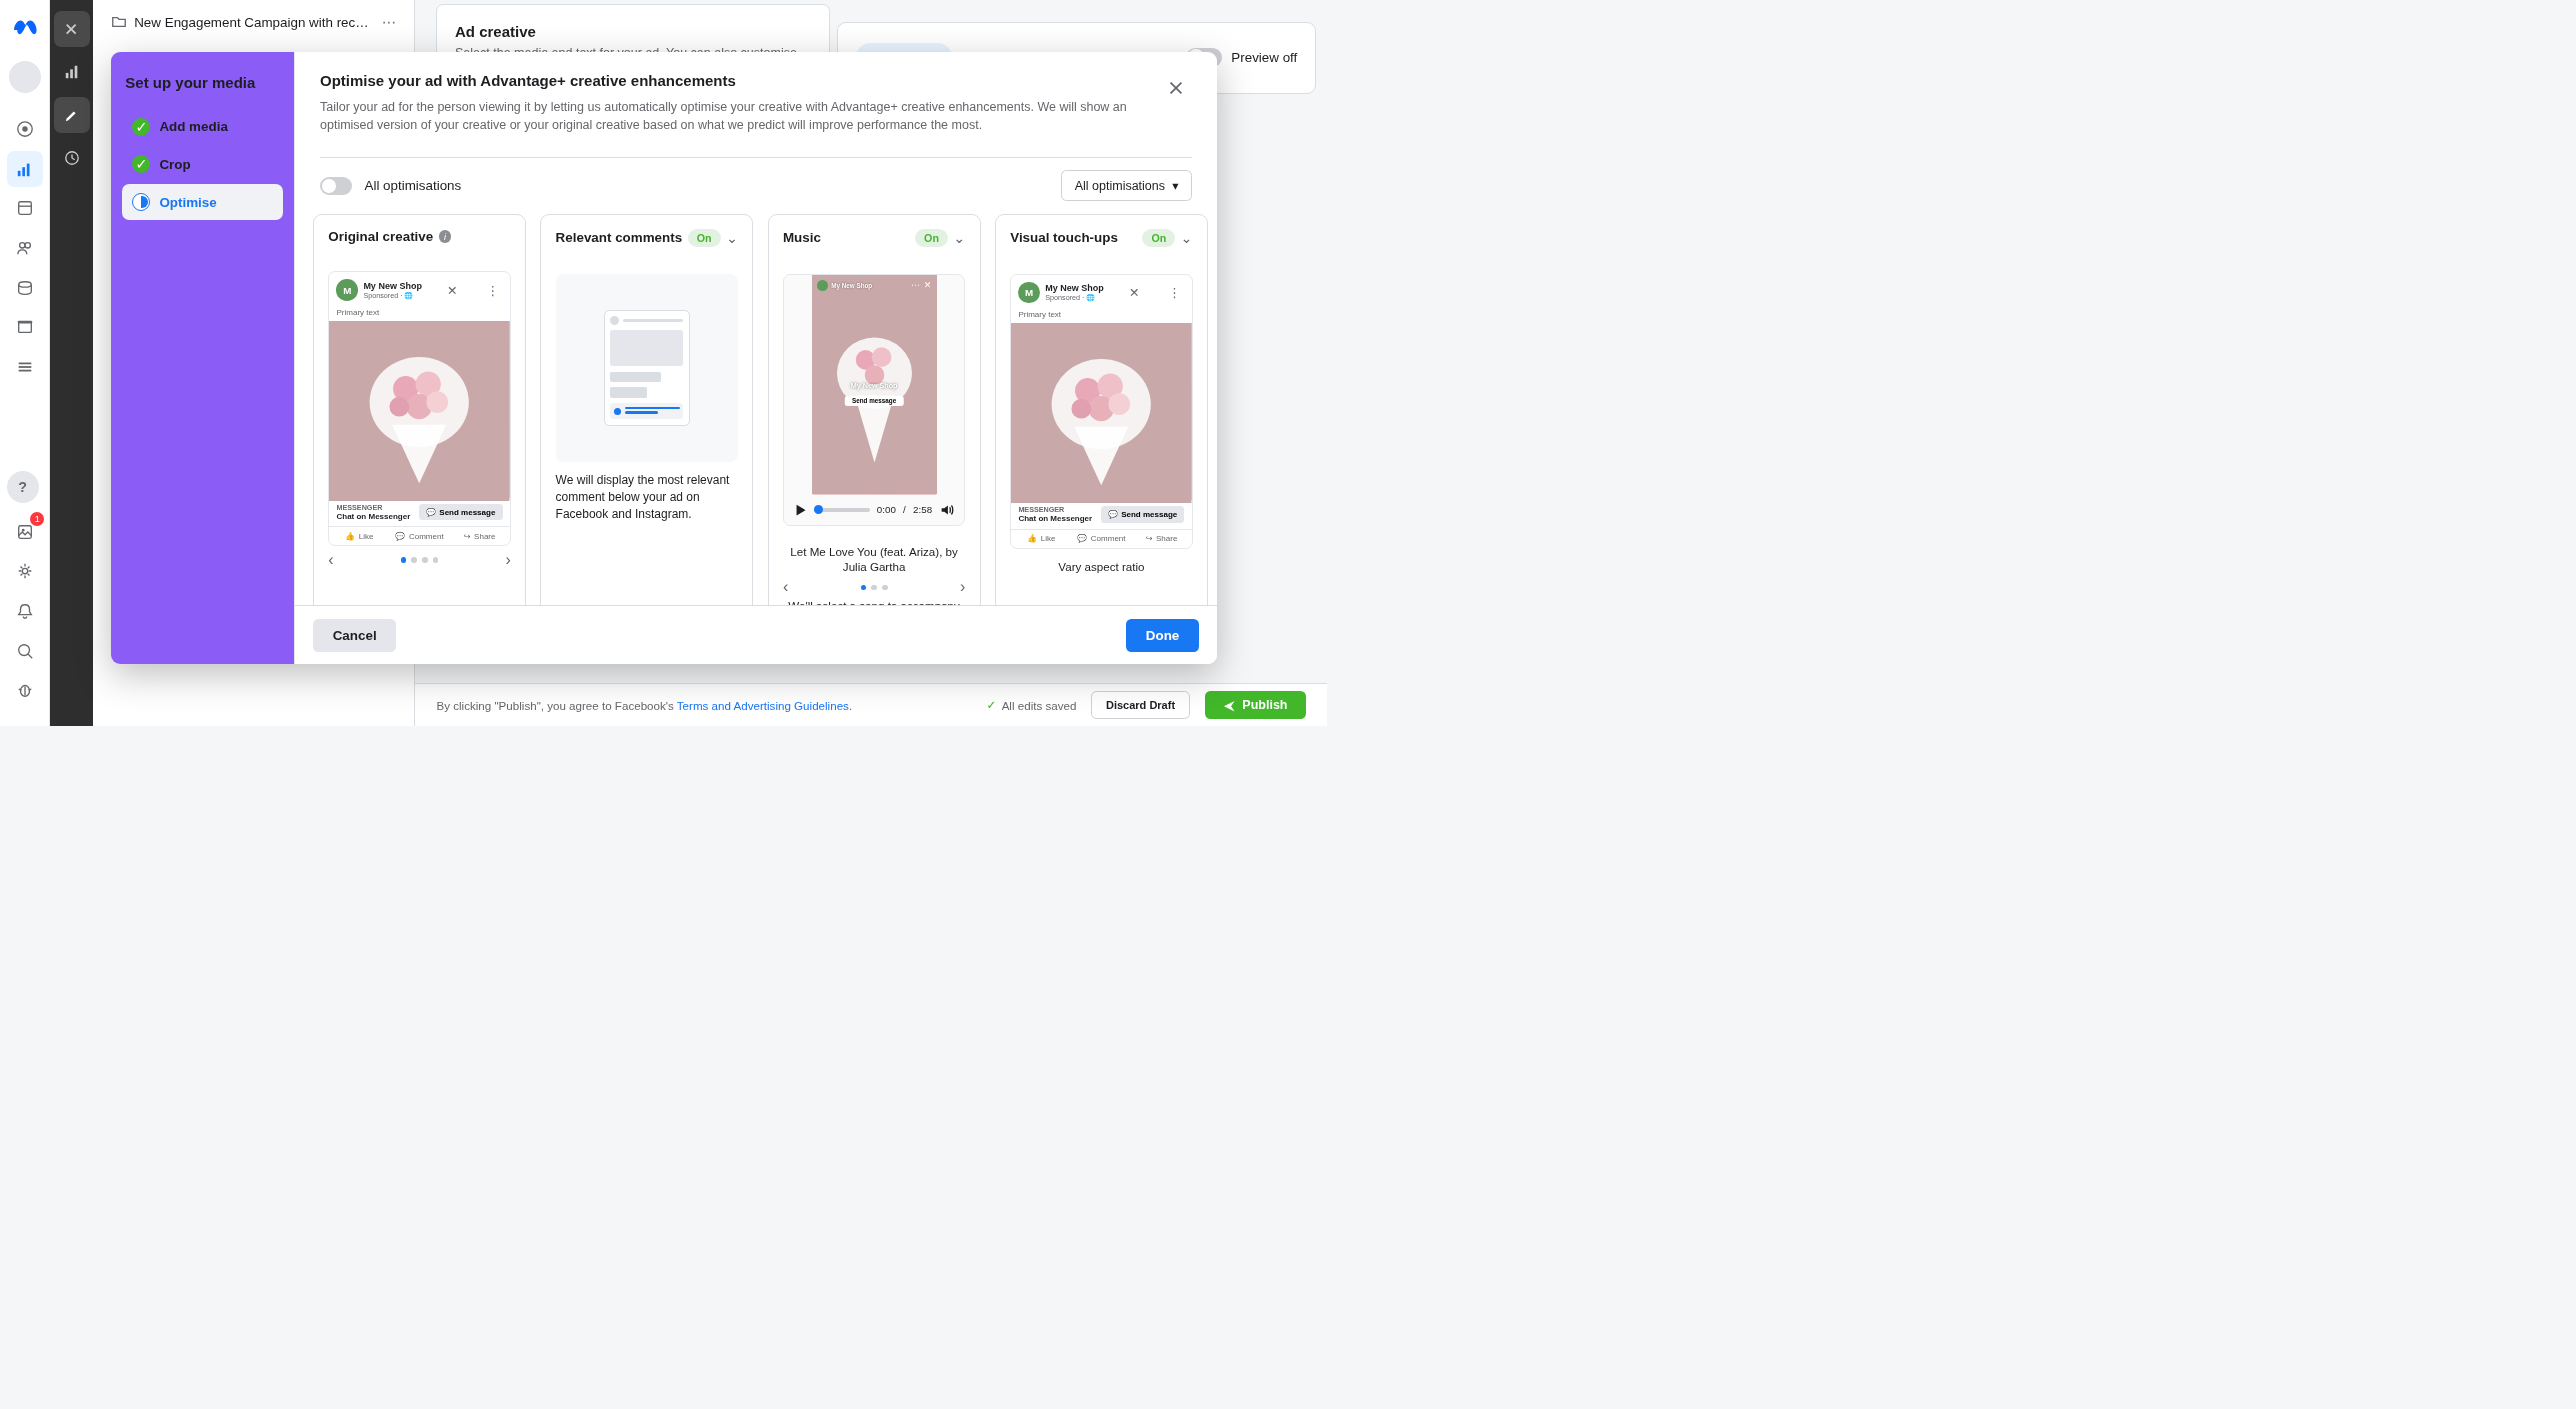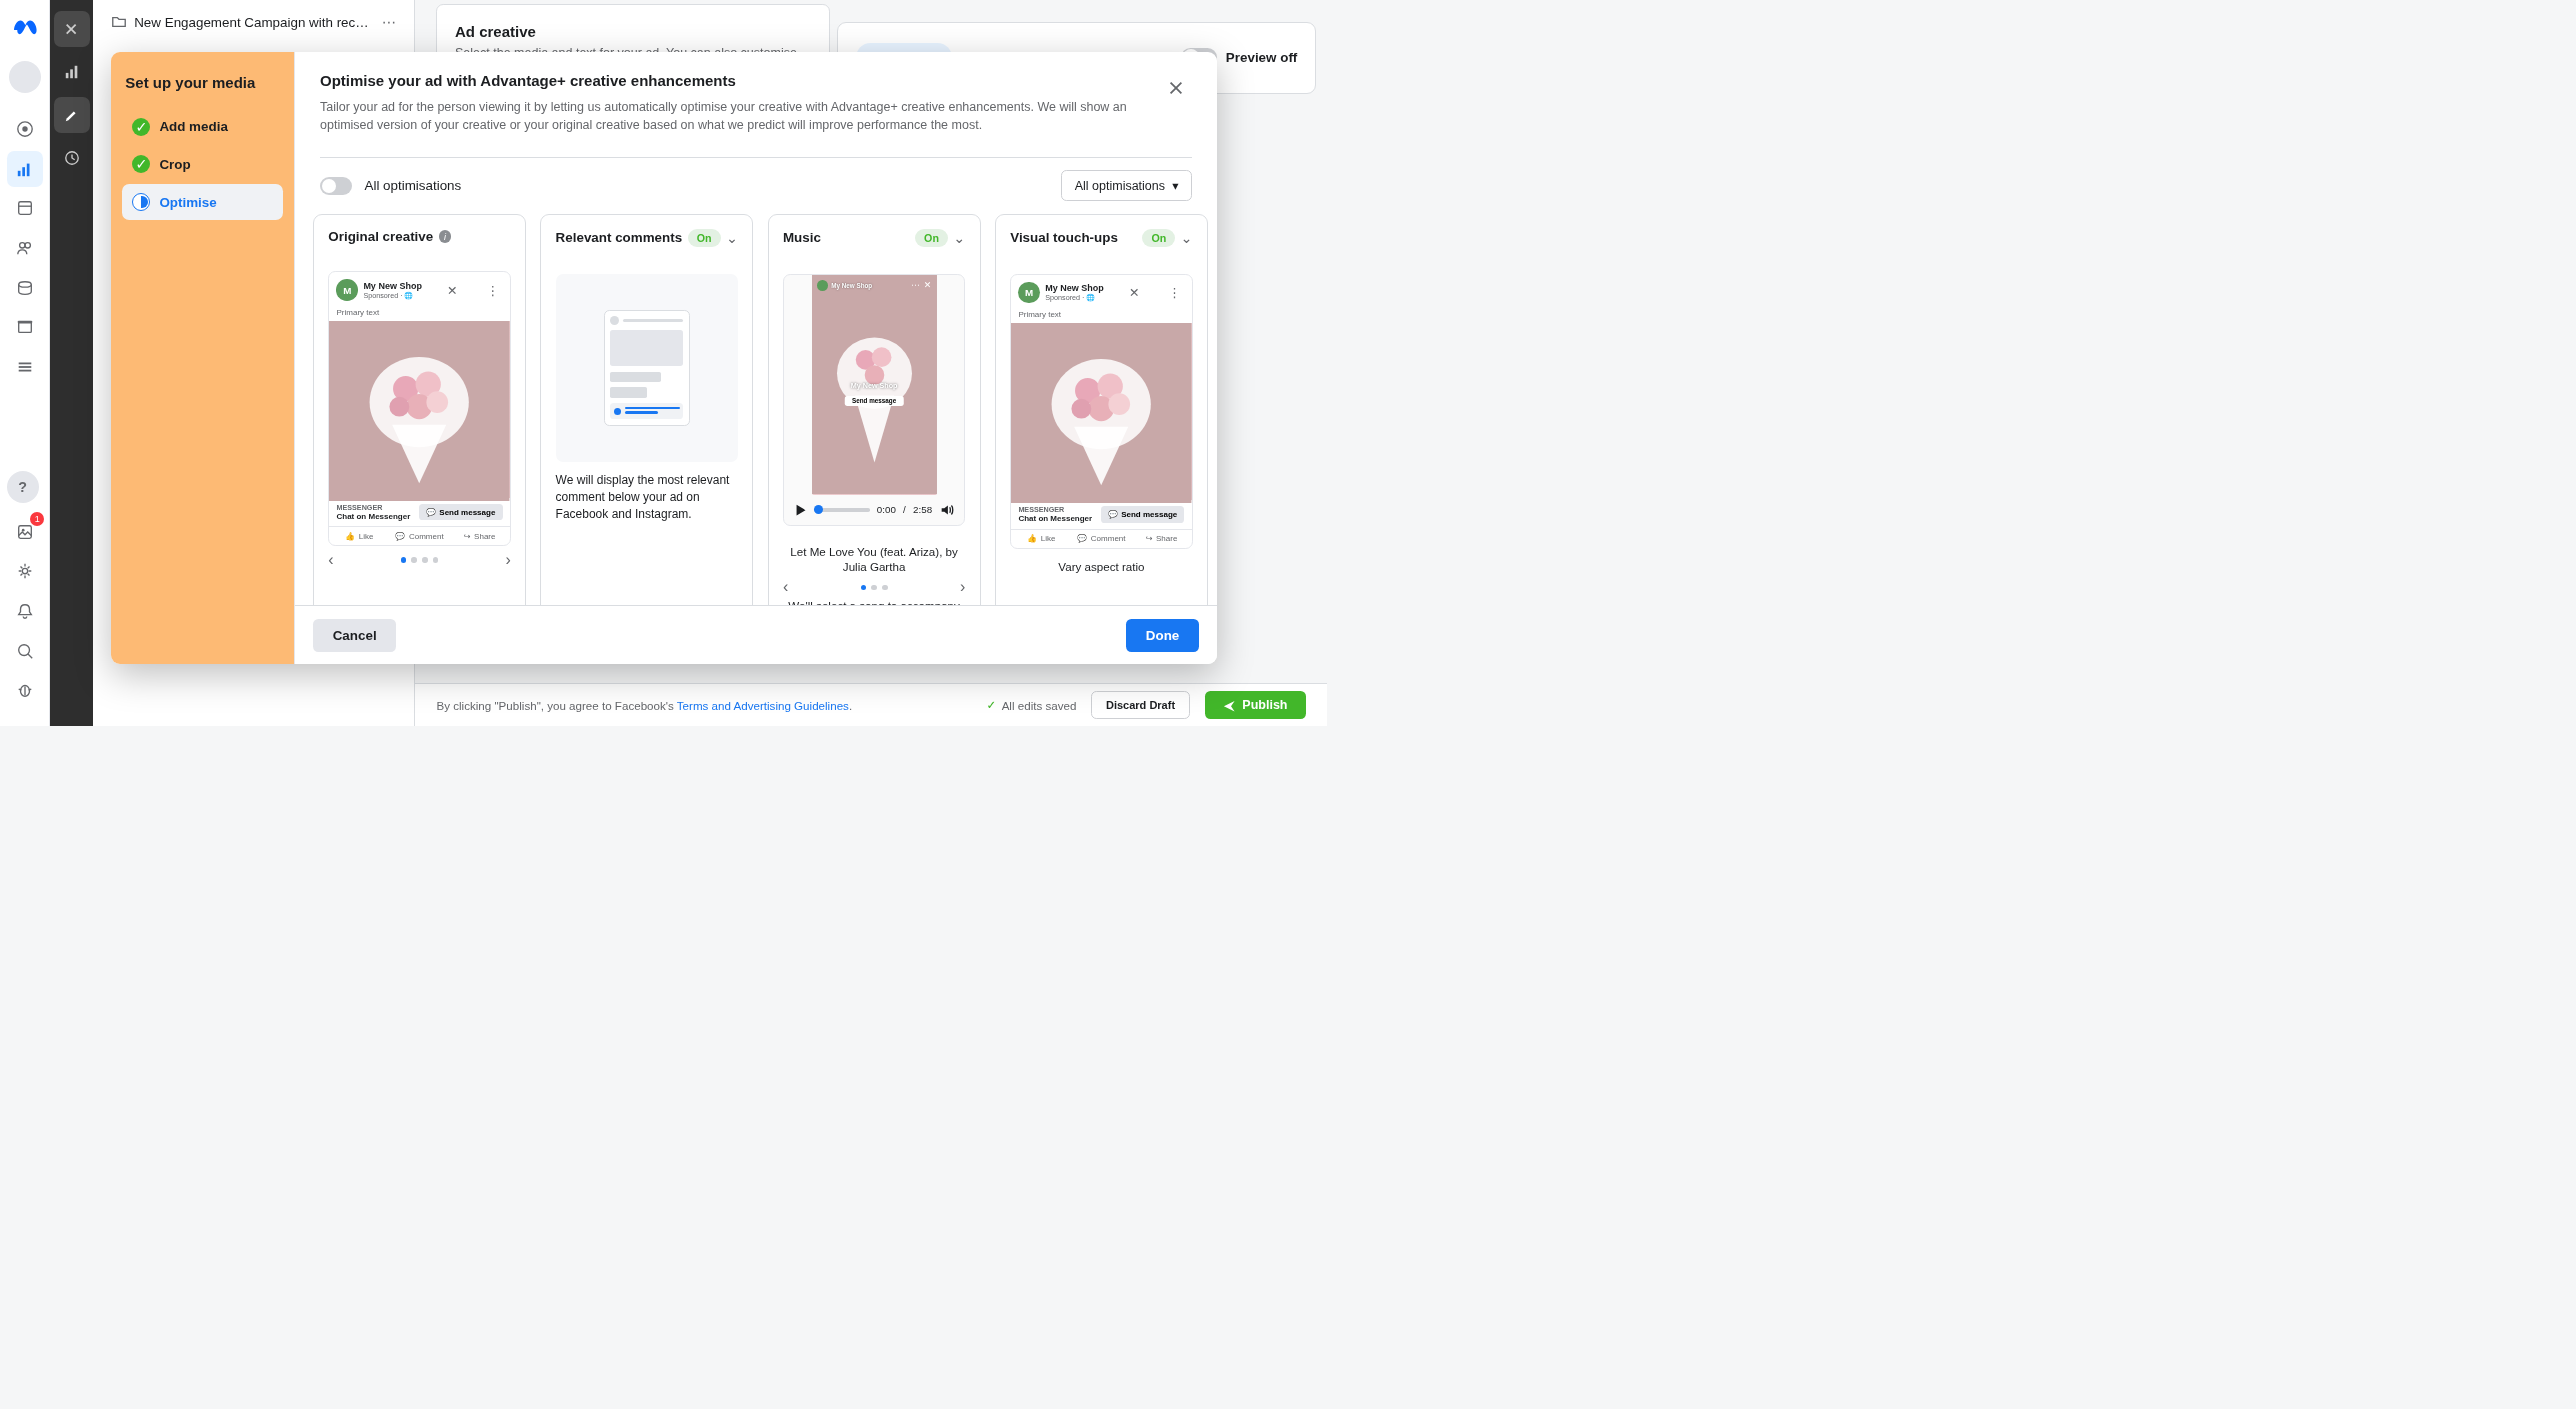--- a/index.html
+++ b/index.html
@@ -32,40 +32,40 @@
     
     .main-content { position: absolute; left: 415px; top: 0; right: 0; height: 100%; background: #f5f6f7; }
     .ad-creative-panel { position: absolute; left: 21px; top: 3.6px; width: 394px; background: #fff; border: 0.9px solid #dadde1; border-radius: 7.2px; padding: 18px; }
     .ad-creative-title { font-size: 15px; font-weight: 700; color: #1c1e21; margin-bottom: 5.4px; }
     .ad-creative-desc { font-size: 12.5px; color: #65676b; line-height: 1.4; }
     
     
     .preview-header { position: absolute; right: 10.7px; top: 21.5px; width: 479px; height: 72px; background: #fff; border: 0.9px solid #dadde1; border-radius: 9px; display: flex; align-items: center; padding: 0 18px; gap: 18px; }
     .preview-tab { padding: 7.2px 14.3px; border-radius: 16px; font-size: 12.5px; color: #65676b; cursor: pointer; }
     .preview-tab.active { background: #e7f3ff; color: #1877f2; font-weight: 600; }
-    .preview-toggle-wrap { margin-left: auto; display: flex; align-items: center; gap: 9px; font-weight: bold; }
+    .preview-toggle-wrap { margin-left: auto; display: flex; align-items: center; gap: 9px; }
     .toggle-switch { width: 36px; height: 19.7px; background: #ced0d4; border-radius: 9.8px; position: relative; cursor: pointer; }
     .toggle-switch::after { content: ""; position: absolute; left: 1.8px; top: 1.8px; width: 16px; height: 16px; background: #fff; border-radius: 50%; }
     .preview-off-text { font-size: 13.4px; color: #1c1e21; }
     
     
     .bottom-bar { position: absolute; left: 415px; bottom: 0; right: 0; height: 43px; background: #fff; border-top: 0.9px solid #dadde1; display: flex; align-items: center; padding: 0 21.5px; gap: 14.3px; }
     .publish-text { font-size: 11.6px; color: #65676b; }
     .publish-text a { color: #1877f2; text-decoration: none; }
     .saved-status { display: flex; align-items: center; gap: 5.4px; color: #65676b; font-size: 11.6px; margin-left: auto; }
     .check-green { color: #42b72a; }
     .discard-btn { padding: 7.2px 14.3px; border: 0.9px solid #ced0d4; border-radius: 5.4px; background: #fff; font-size: 11px; font-weight: 600; color: #1c1e21; cursor: pointer; text-align: center; }
     .publish-btn { padding: 7.2px 18px; border: none; border-radius: 5.4px; background: #42b72a; color: #fff; font-size: 12.5px; font-weight: 600; display: flex; align-items: flex-end; gap: 7.2px; cursor: pointer; }
     
     
     .modal-overlay { position: absolute; inset: 0; background: rgba(0,0,0,0); }
     .modal { position: absolute; left: 111px; top: 52px; width: 1106px; height: 612px; background: #fff; border-radius: 9px; box-shadow: 0 10.7px 36px rgba(0,0,0,0.25); display: flex; overflow: hidden; }
     
     
-    .modal-sidebar { width: 184px; border-right: 0.9px solid #e4e6eb; padding: 21.5px 10.7px; background: #fdba74; }
+    .modal-sidebar { width: 184px; border-right: 0.9px solid #e4e6eb; padding: 21.5px 10.7px; background: #8b5cf6; }
     .modal-sidebar-title { font-size: 15px; font-weight: 700; color: #1c1e21; margin-bottom: 18px; padding-left: 3.6px; }
     .step-item { display: flex; align-items: center; gap: 9px; padding: 9px 10.7px; border-radius: 7.2px; margin-bottom: 1.8px; cursor: pointer; }
     .step-item.active { background: #f0f2f5; }
     .step-circle { width: 18px; height: 18px; border-radius: 50%; display: flex; align-items: center; justify-content: center; flex-shrink: 0; }
     .step-circle.done { background: #42b72a; color: #fff; }
     .step-circle.current { border: 1.8px solid #1877f2; background: #fff; position: relative; }
     .step-circle.current::after { content: ""; position: absolute; inset: 1.8px 1.8px 1.8px 7.2px; background: #1877f2; border-radius: 0 7.2px 7.2px 0; }
     .step-label { font-size: 13.4px; font-weight: 600; color: #1c1e21; }
     .step-item.active .step-label { color: #1877f2; }
     

